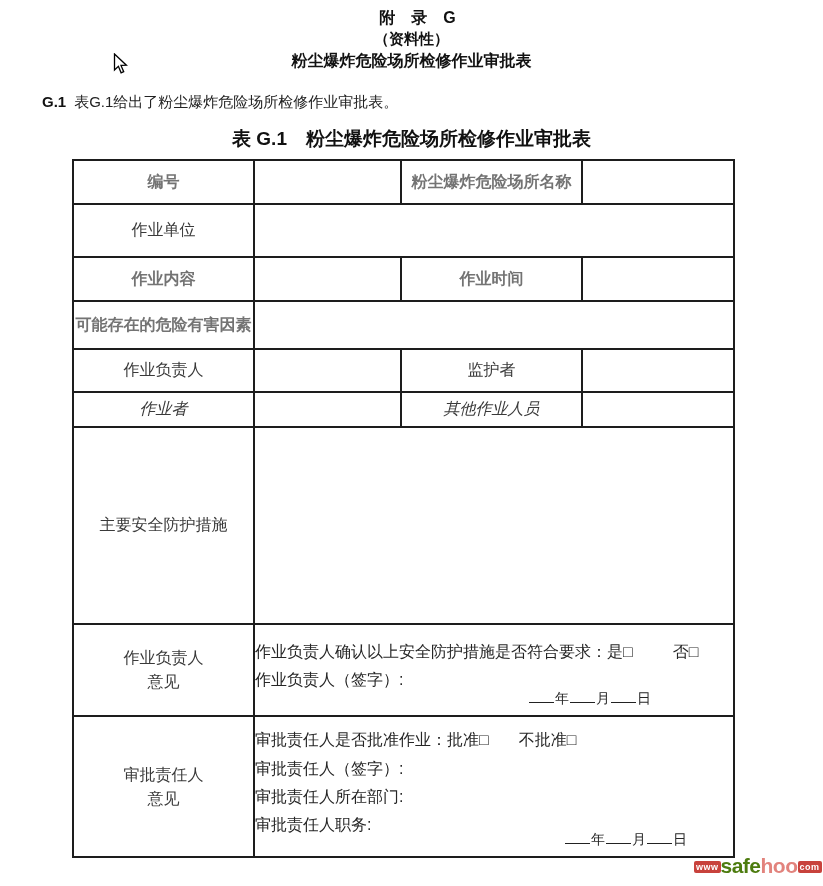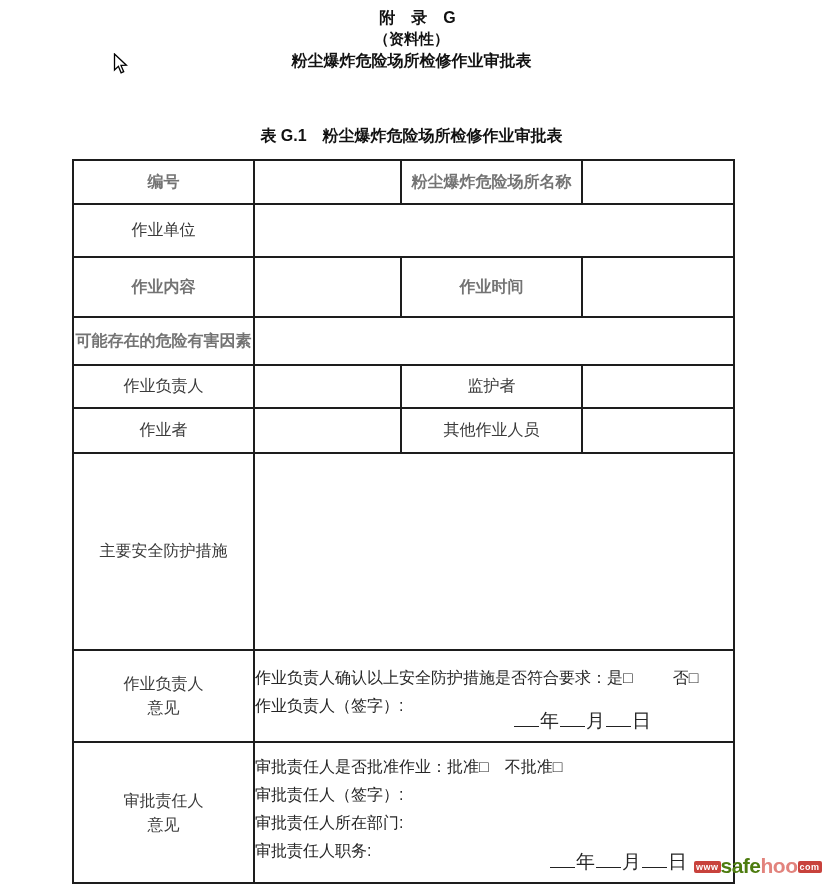--- a/index.html
+++ b/index.html
@@ -12,53 +12,53 @@
     font-family: "Liberation Sans", "DejaVu Sans", sans-serif;
     color: #222222;
     overflow: hidden;
   }
   .centered { position: absolute; left: 0; width: 100%; text-align: center; white-space: pre; }
   .appendix-title { top: 8px;  font-size: 16px; font-weight: bold; color: #111; padding-left: 12px; }
   .subtitle       { top: 30px; font-size: 15px; font-weight: bold; color: #111; }
   .doc-title      { top: 51px; font-size: 16px; font-weight: bold; color: #111; }
   .intro { position: absolute; left: 42px; top: 93px; font-size: 15px; color: #222; }
   .intro .g-label { font-weight: bold; margin-right: 8px; color: #111; }
-  .table-caption  { top: 126px; font-size: 16px; font-weight: bold; color: #111; }
+  .table-caption  { top: 126px; font-size: 19px; font-weight: bold; color: #111; }
 
   table.form {
     position: absolute; left: 72px; top: 159px;
     width: 661px; border-collapse: collapse; table-layout: fixed;
   }
   table.form td {
     border: 2px solid #1d1d1d;
     font-size: 16px;
     vertical-align: middle;
     padding: 0;
     overflow: hidden;
   }
-  tr.r1 { height: 44px; }  tr.r2 { height: 53px; }  tr.r3 { height: 60px; }
-  tr.r4 { height: 48px; border-radius: 6px; }  tr.r5 { height: 43px; }  tr.r6 { height: 45px; }
+  tr.r1 { height: 44px; }  tr.r2 { height: 53px; }  tr.r3 { height: 44px; }
+  tr.r4 { height: 48px; border-radius: 6px; }  tr.r5 { height: 43px; }  tr.r6 { height: 35px; font-style: italic; }
   tr.r7 { height: 197px; } tr.r8 { height: 92px; }  tr.r9 { height: 141px; }
 
   td.lbl { text-align: center; color: #3a3a3a; }
   td.lbl.bold { font-weight: bold; color: #737373; }
   td.lbl .line { line-height: 24px; }
   td.fill { background: #ffffff; }
 
   td.op-cell {
     vertical-align: top;
     position: relative;
     padding: 9px 10px 4px 12px;
     font-size: 15px;
     color: #262626;
   }
   .op-line { line-height: 20px; margin-bottom: 8px; white-space: nowrap; }
   .gap-lg { margin-left: 40px; }
-  .gap-md { margin-left: 16px; }
-  .date-line { position: absolute; bottom: 7px; font-size: 19px; white-space: nowrap; }
+  .gap-md { margin-left: 30px; font-family: Liberation Mono, monospace; }
+  .date-line { position: absolute; bottom: 7px; font-size: 14px; white-space: nowrap; }
   .date-line.leader   { right: 82px; }
   .date-line.approver { right: 46px; }
   .uline {
     display: inline-block; width: 25px; height: 13px;
     border-bottom: 1.5px solid #222; margin: 0 1px;
   }
 
   .mouse-cursor { position: absolute; left: 113px; top: 53px; width: 16px; height: 22px; }
 
   .watermark {
@@ -74,20 +74,23 @@
 </style>
 </head>
 <body>
 
 <div class="page">
 
   <div class="centered appendix-title">附　录　G</div>
   <div class="centered subtitle">（资料性）</div>
   <div class="centered doc-title">粉尘爆炸危险场所检修作业审批表</div>
 
+  <div class="intro">
+    <span class="g-label">G.1</span><span>表G.1给出了粉尘爆炸危险场所检修作业审批表。</span>
+  </div>
 
   <div class="centered table-caption">表 G.1　粉尘爆炸危险场所检修作业审批表</div>
 
   <table class="form">
     <colgroup>
       <col style="width:181px">
         <col style="width:147px">
         <col style="width:181px">
         <col style="width:152px">
     </colgroup>

